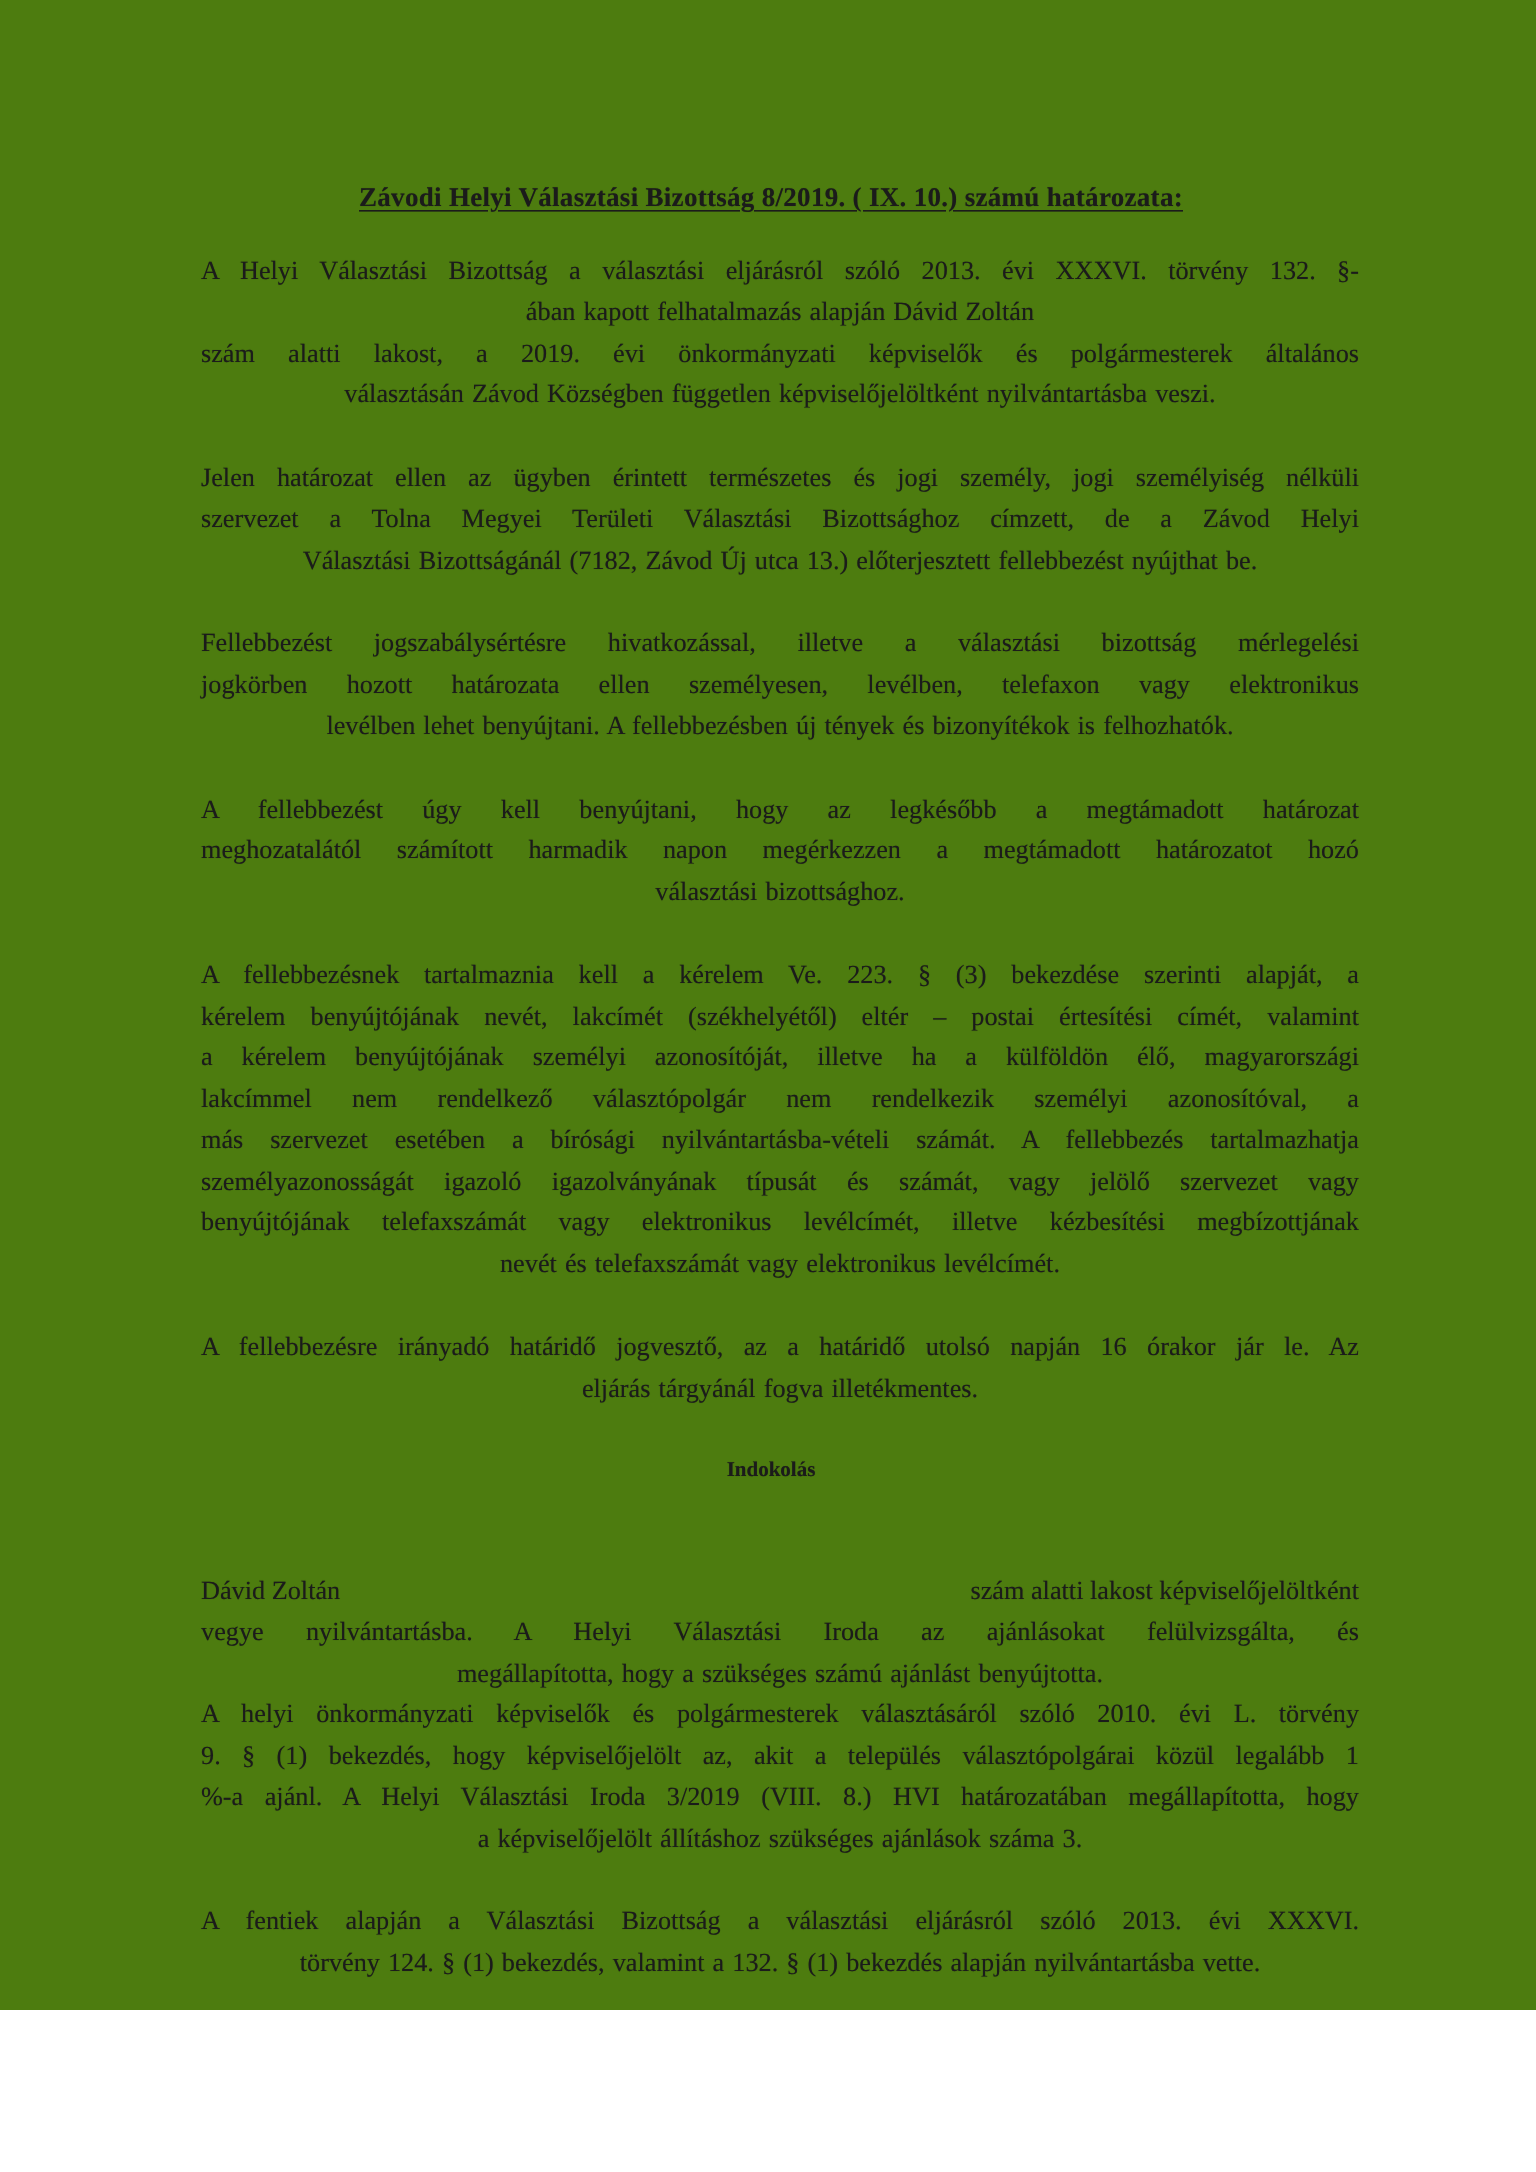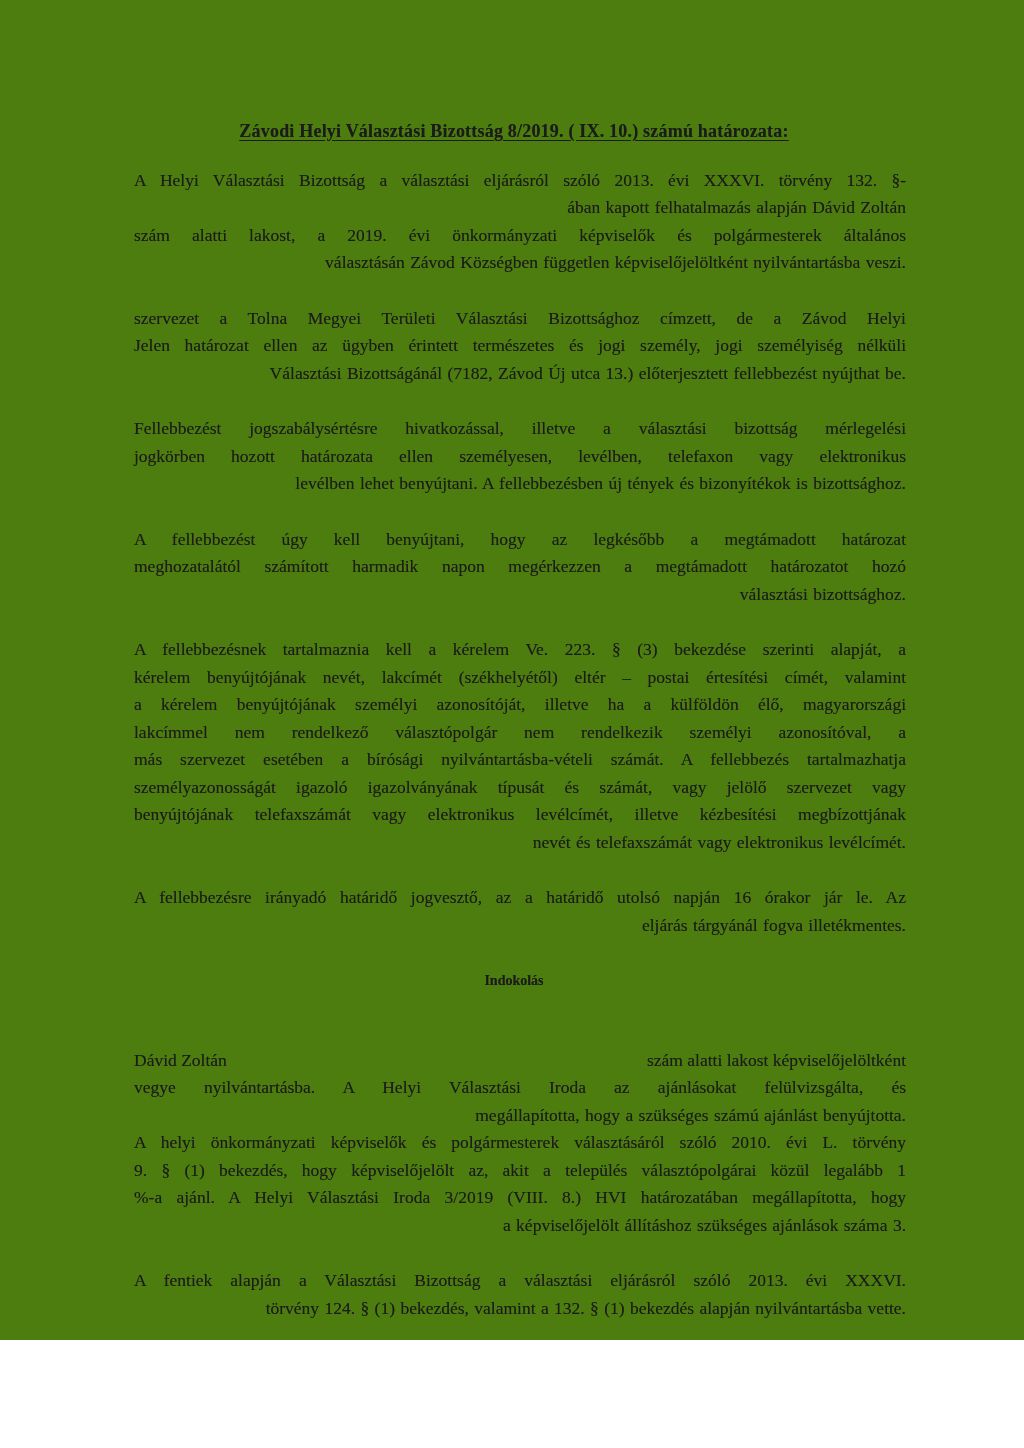--- a/index.html
+++ b/index.html
@@ -29,21 +29,21 @@
     text-decoration: underline;
     text-underline-offset: 3px;
     margin: 0 0 21px 0;
     letter-spacing: 0.2px;
   }
   .para { margin: 0 0 28px 12px; }
   .para:last-child { margin-bottom: 0; }
   
   .j { text-align: justify; text-align-last: justify; word-spacing: 0.5px; }
   
-  .l { text-align: right; word-spacing: 1px; }
+  .l { text-align: center; word-spacing: 1px; }
   .section-heading {
     text-align: center;
     font-weight: bold;
     font-size: 14px;
     margin: 0 0 52px 0;
   }
   .name-line {
     display: flex;
     justify-content: space-between;
   }
@@ -77,29 +77,29 @@
     <div class="title">Závodi Helyi Választási Bizottság 8/2019. ( IX. 10.) számú határozata:</div>
 
     <div class="para">
       <div class="j">A Helyi Választási Bizottság a választási eljárásról szóló 2013. évi XXXVI. törvény 132. §-</div>
       <div class="l">ában kapott felhatalmazás alapján Dávid Zoltán</div>
       <div class="j">szám alatti lakost, a 2019. évi önkormányzati képviselők és polgármesterek általános</div>
       <div class="l">választásán Závod Községben független képviselőjelöltként nyilvántartásba veszi.</div>
     </div>
 
     <div class="para">
+      <div class="j">Jelen határozat ellen az ügyben érintett természetes és jogi személy, jogi személyiség nélküli</div>
       <div class="j">szervezet a Tolna Megyei Területi Választási Bizottsághoz címzett, de a Závod Helyi</div>
-      <div class="j">Jelen határozat ellen az ügyben érintett természetes és jogi személy, jogi személyiség nélküli</div>
       <div class="l">Választási Bizottságánál (7182, Závod Új utca 13.) előterjesztett fellebbezést nyújthat be.</div>
     </div>
 
     <div class="para">
       <div class="j">Fellebbezést jogszabálysértésre hivatkozással, illetve a választási bizottság mérlegelési</div>
       <div class="j">jogkörben hozott határozata ellen személyesen, levélben, telefaxon vagy elektronikus</div>
-      <div class="l">levélben lehet benyújtani. A fellebbezésben új tények és bizonyítékok is bizottsághoz.</div>
+      <div class="l">levélben lehet benyújtani. A fellebbezésben új tények és bizonyítékok is felhozhatók.</div>
     </div>
 
     <div class="para">
       <div class="j">A fellebbezést úgy kell benyújtani, hogy az legkésőbb a megtámadott határozat</div>
       <div class="j">meghozatalától számított harmadik napon megérkezzen a megtámadott határozatot hozó</div>
       <div class="l">választási bizottsághoz.</div>
     </div>
 
     <div class="para">
       <div class="j">A fellebbezésnek tartalmaznia kell a kérelem Ve. 223. § (3) bekezdése szerinti alapját, a</div>

